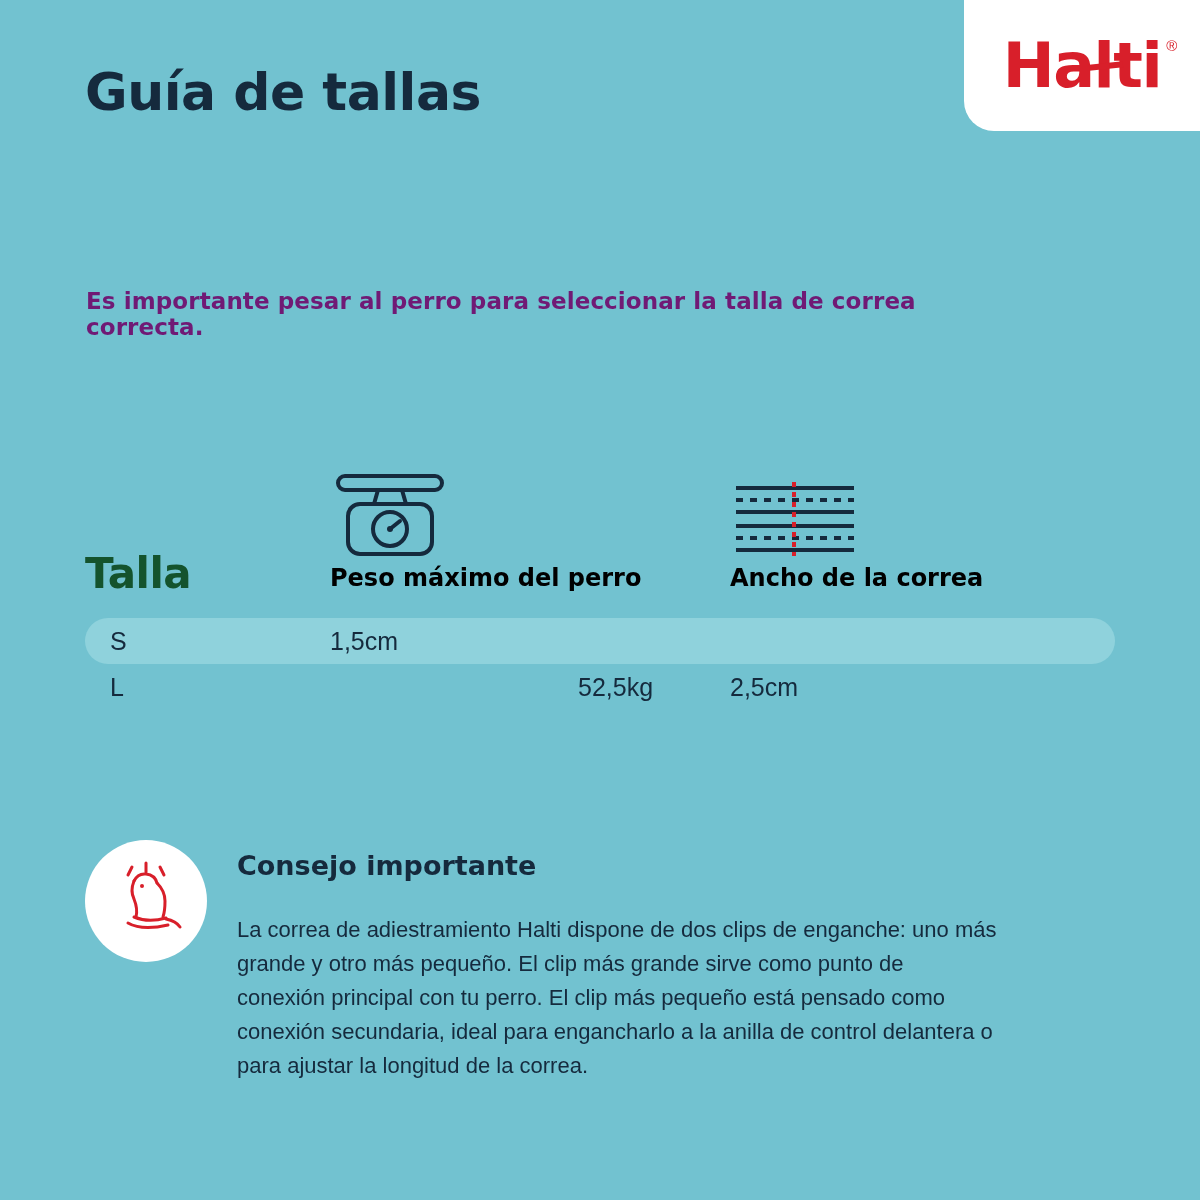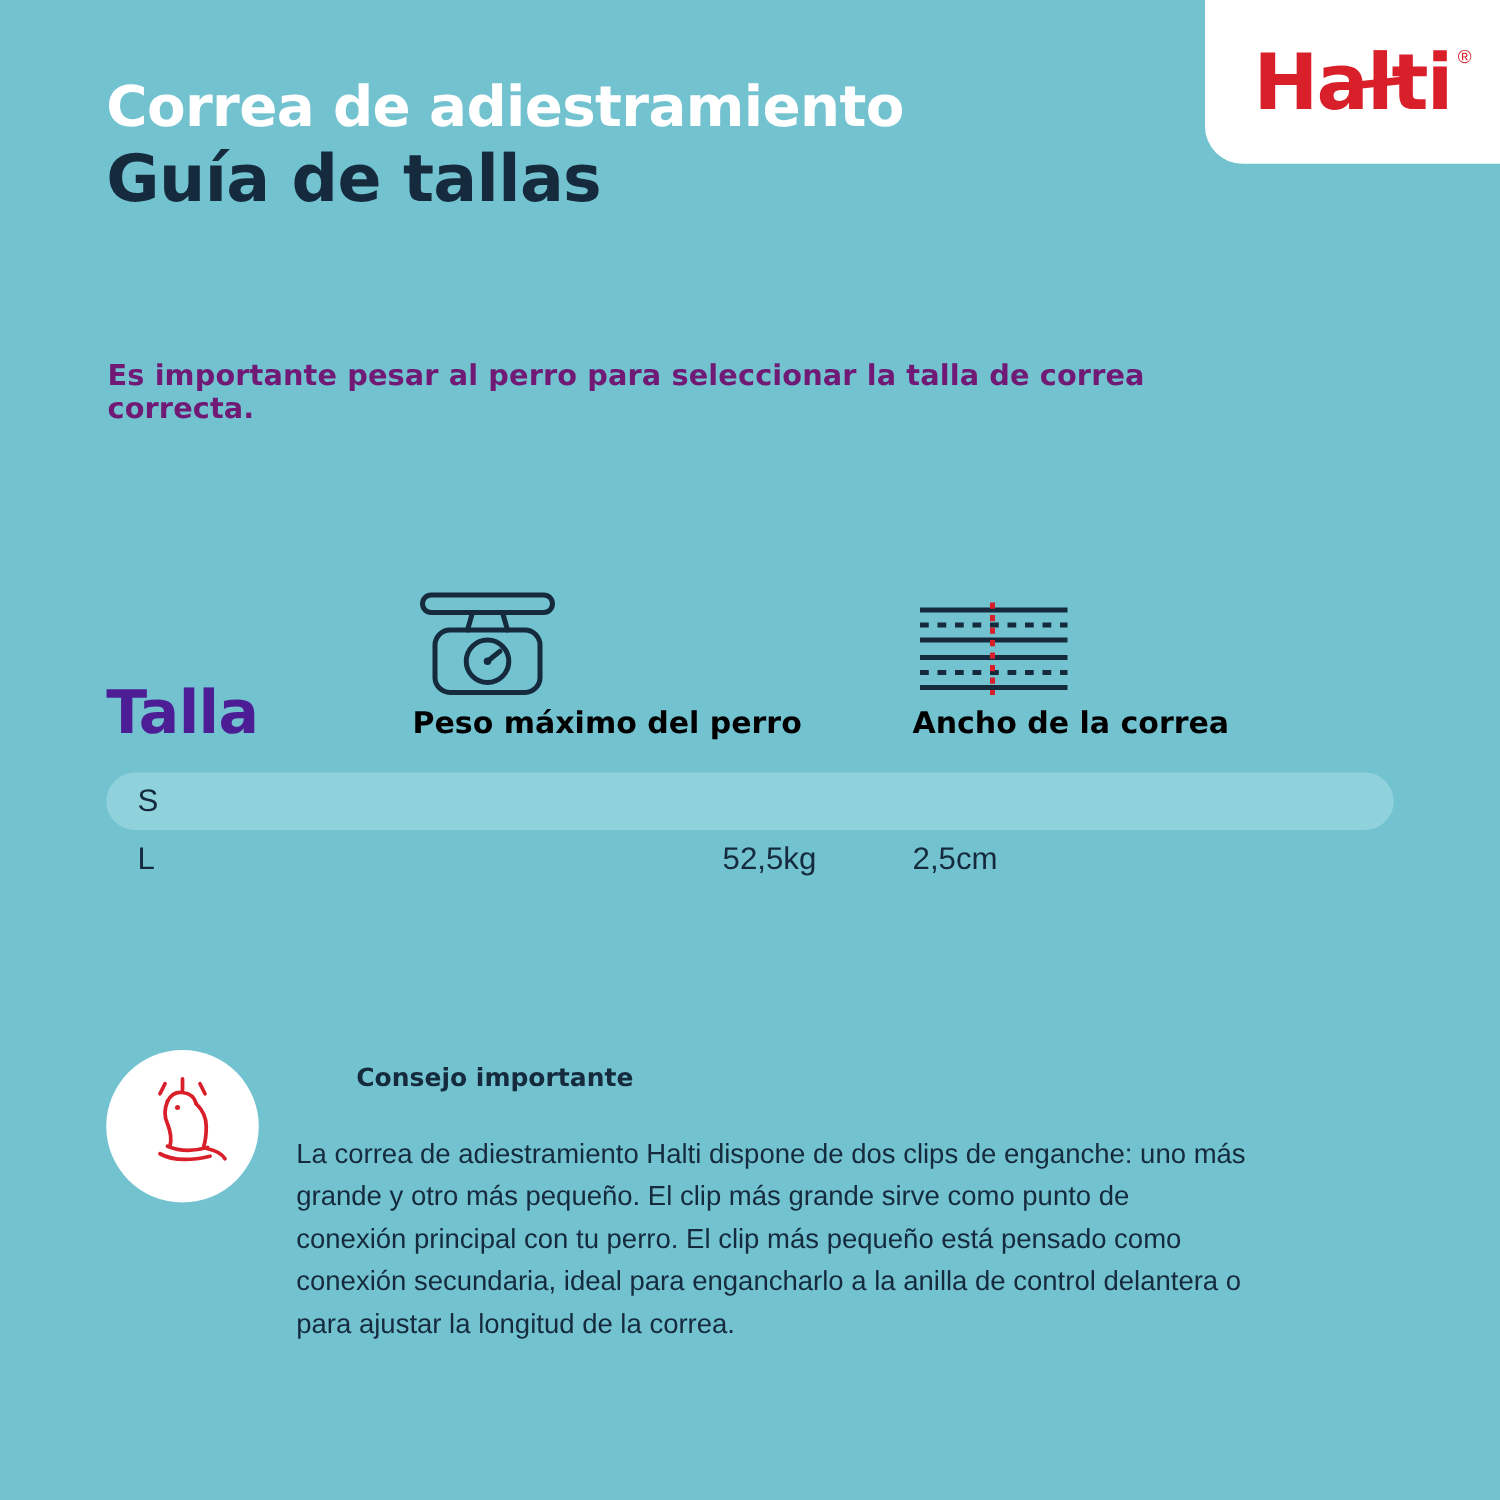--- a/index.html
+++ b/index.html
@@ -114,22 +114,22 @@
   .th-label {
     font-family: "DejaVu Sans", sans-serif;
     font-weight: bold;
     font-size: 24px;
     color: #000000;
     padding-bottom: 8px;
   }
   .th-size {
     font-family: "DejaVu Sans", sans-serif;
     font-weight: bold;
-    font-size: 48px;
-    color: #4c1d95;
+    font-size: 42px;
+    color: #14532d;
     padding-bottom: 2px;
     letter-spacing: -0.5px;
   }
   .icon-holder {
     height: 86px;
     display: flex;
     align-items: flex-end;
     margin-bottom: 6px;
   }
 
@@ -167,24 +167,23 @@
     background: #ffffff;
     border-radius: 50%;
     display: flex;
     align-items: center;
     justify-content: center;
   }
   .tip-body { padding-top: 10px; }
   .tip-title {
     font-family: "DejaVu Sans", sans-serif;
     font-weight: bold;
-    font-size: 20px;
+    font-size: 27px;
     color: #152a3d;
     margin-bottom: 18px;
-    margin-left: 48px;
   }
   .tip-text {
     font-size: 22px;
     line-height: 1.55;
     color: #152a3d;
     max-width: 760px;
     font-family: "Liberation Sans", sans-serif;
     margin-top: 32px;
   }
 </style>
@@ -193,21 +192,20 @@
 
 <div class="logo-card">
   <div class="logo-wrap">
     <span class="logo-text">Halti</span>
     <span class="logo-strike"></span>
     <span class="logo-reg">®</span>
   </div>
 </div>
 
 <div class="title-block">
-  <div class="title-main">Correa de adiestramiento</div>
   <div class="title-sub">Guía de tallas</div>
 </div>
 
 <div class="intro">Es importante pesar al perro para seleccionar la talla de correa correcta.</div>
 
 <div class="table">
 
   <div class="thead">
 
     <div class="col-size">
@@ -243,20 +241,21 @@
       </div>
       <div class="th-label">Ancho de la correa</div>
     </div>
 
   </div>
 
   <div class="rows">
 
     <div class="row highlight">
       <div class="cell-size">S</div>
+      <div class="cell-width">1,5cm</div>
     </div>
 
     <div class="row">
       <div class="cell-size">L</div>
       <div class="cell-weight">52,5kg</div>
       <div class="cell-width">2,5cm</div>
     </div>
 
   </div>
 </div>

